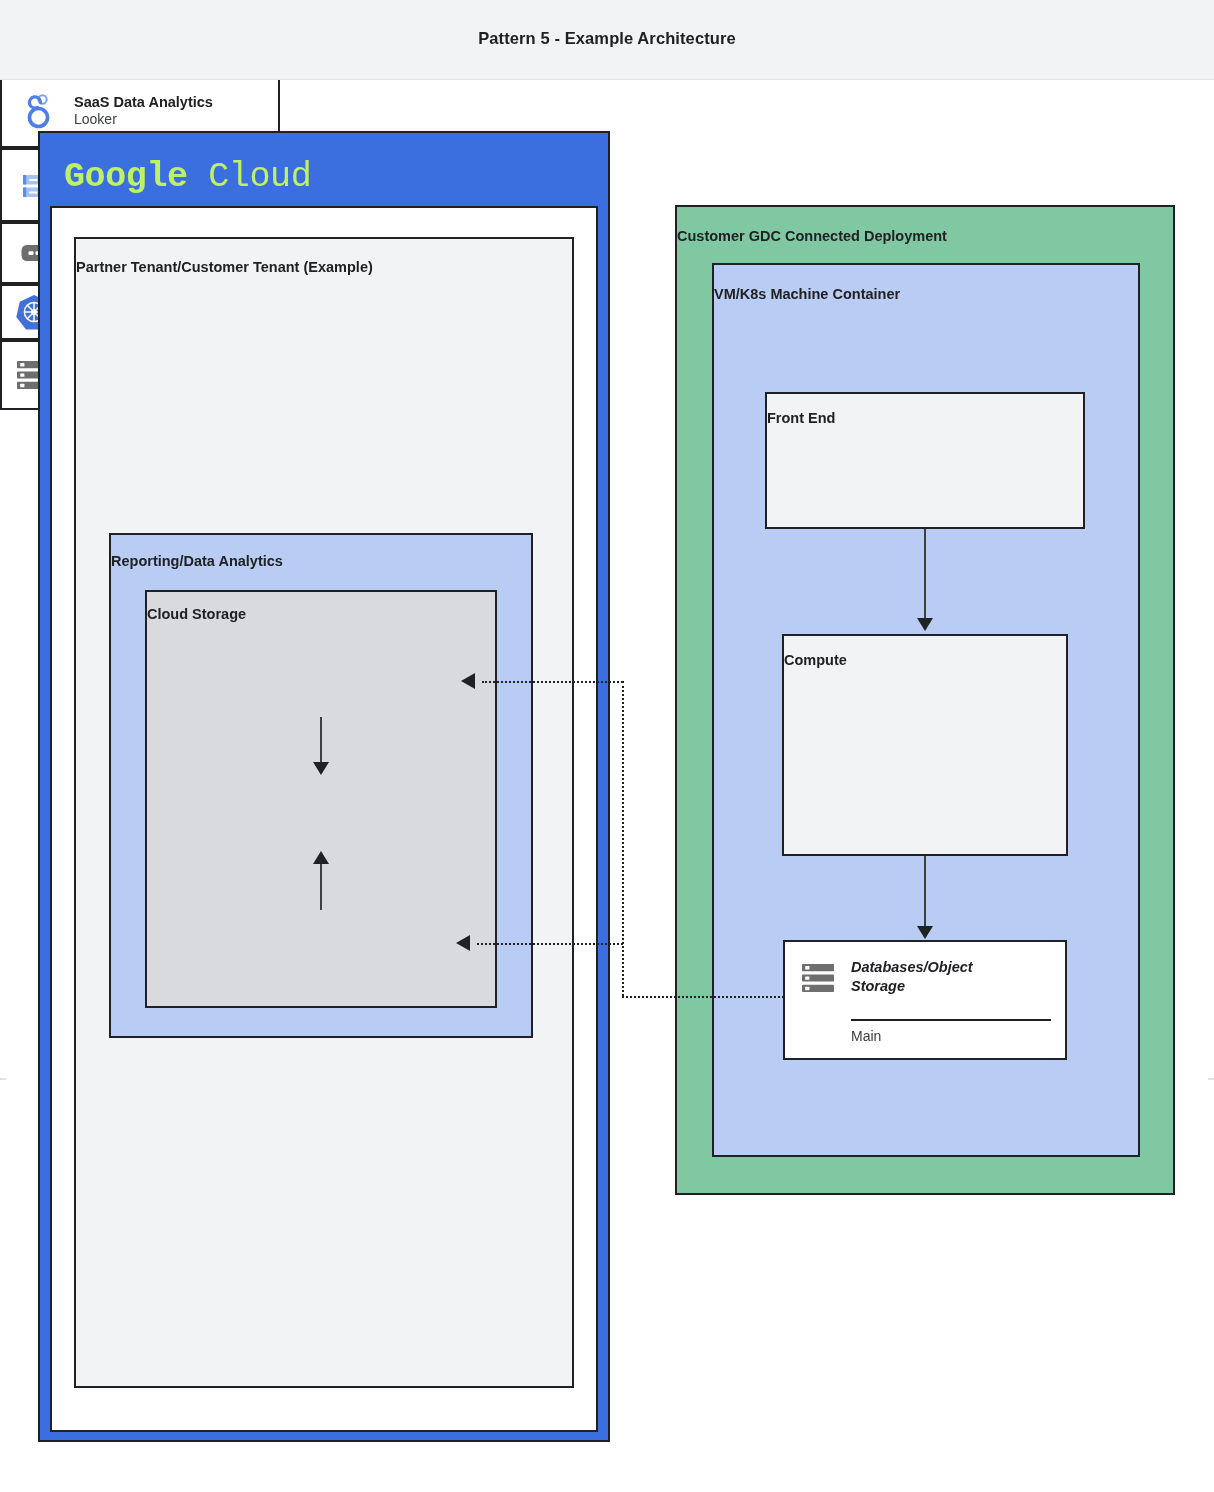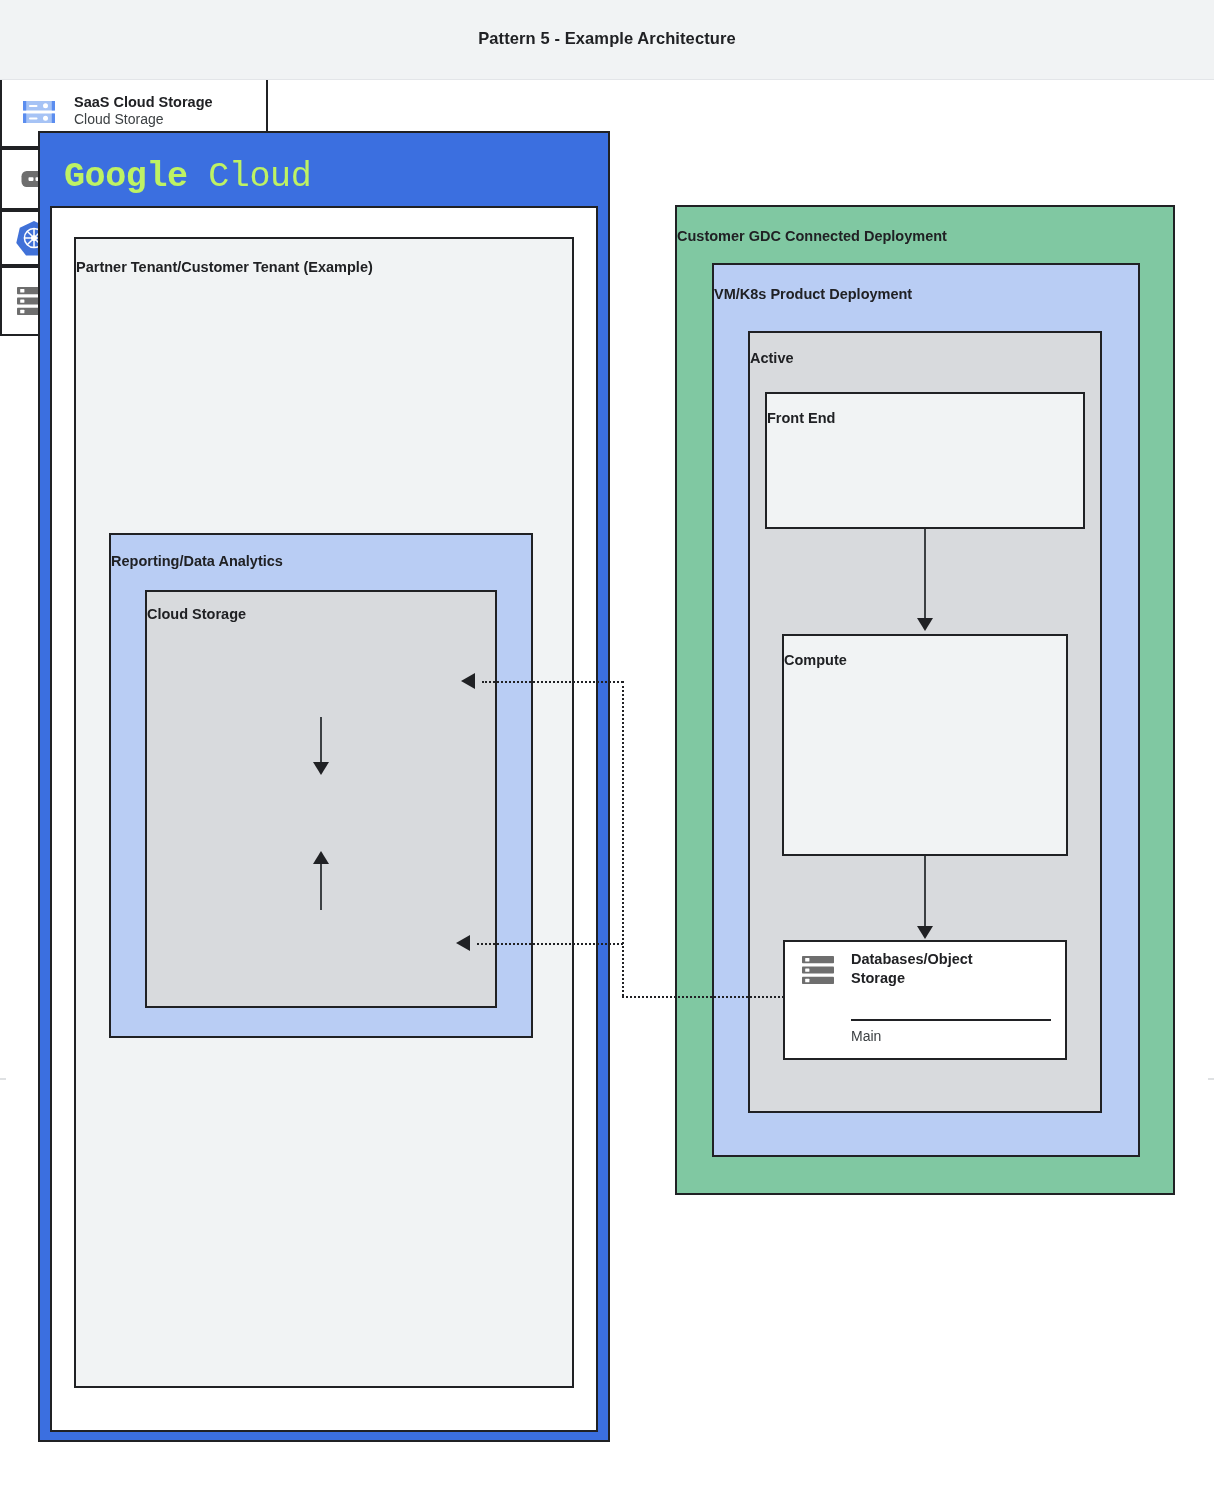--- a/index.html
+++ b/index.html
@@ -199,21 +199,22 @@
     position: absolute;
     left: 783px; top: 940px;
     width: 284px; height: 120px;
     background: #ffffff;
     border: 2px solid #202124;
     box-sizing: border-box;
   }
   .db-card .row {
     display: flex;
     align-items: flex-start;
-    padding-top: 8px;
+    padding-top: 16px;
+    font-style: italic;
   }
   .db-card .ico {
     width: 40px; min-width: 40px; height: 40px;
     margin-left: 14px; margin-right: 12px;
     display: flex; align-items: center; justify-content: center;
   }
   .db-card .t1 {
     font-size: 14.5px; font-weight: bold; color: #202124; line-height: 1.3;
   }
   .db-card .divider {
@@ -311,20 +312,33 @@
         <rect x="23.3" y="19.6" width="3.2" height="4.9" rx="0.6" fill="#5b8def"></rect>
         <path d="M28.8 28.8 L36.2 36.2" stroke="#5b8def" stroke-width="4.4" stroke-linecap="round"></path>
       </svg>
     </div>
     <div class="txt">
       <div class="t1">SaaS Data Warehouse</div>
       <div class="t2">BigQuery</div>
     </div>
   </div>
 
+  <div class="svc svc-lk">
+    <div class="ico">
+      <svg class="svg-icon" width="42" height="42" viewBox="0 0 42 42">
+        <circle cx="24.5" cy="9.5" r="4.2" fill="none" stroke="#7ba4f2" stroke-width="2"></circle>
+        <path d="M19.5 17.5 A5.6 5.6 0 1 1 22.6 12.6" fill="none" stroke="#4e7fe8" stroke-width="3.2" stroke-linecap="round"></path>
+        <circle cx="20.5" cy="27.5" r="9" fill="none" stroke="#4e7fe8" stroke-width="3.6"></circle>
+      </svg>
+    </div>
+    <div class="txt">
+      <div class="t1">SaaS Data Analytics</div>
+      <div class="t2">Looker</div>
+    </div>
+  </div>
 
   <div class="svc svc-cs">
     <div class="ico">
       <svg class="svg-icon" width="42" height="42" viewBox="0 0 42 42">
         <g>
           <rect x="5" y="11" width="32" height="9.5" rx="1.2" fill="#a6c3f5"></rect>
           <rect x="5" y="11" width="3.2" height="9.5" fill="#5b8def"></rect>
           <rect x="33.8" y="11" width="3.2" height="9.5" fill="#5b8def"></rect>
           <rect x="11" y="15" width="8.5" height="1.9" rx="0.9" fill="#ffffff"></rect>
           <circle cx="27.5" cy="15.8" r="2.5" fill="#ffffff"></circle>
@@ -348,26 +362,23 @@
   <div class="arrow-head-down" style="left:313px; top:762px;"></div>
 
   <div class="arrow-v" style="left:320px; top:863px; height:47px;"></div>
   <div class="arrow-head-up" style="left:313px; top:851px;"></div>
 
   <div class="box gdc">
     <div class="box-label">Customer GDC Connected Deployment</div>
   </div>
 
   <div class="box vmk8s">
-    <div class="box-label">VM/K8s Product Deployment</div>
-  </div>
-
-  <div class="box active">
-    <div class="box-label">Active</div>
-  </div>
+    <div class="box-label">VM/K8s Machine Container</div>
+  </div>
+
 
   <div class="box frontend">
     <div class="box-label">Front End</div>
   </div>
 
   <div class="svc lb-card">
     <div class="ico">
       <svg class="svg-icon" width="34" height="22" viewBox="0 0 34 22">
         <rect x="0.5" y="3" width="33" height="16" rx="5.2" fill="#6e6e6e"></rect>
         <rect x="7.5" y="9.3" width="5" height="3.6" rx="0.8" fill="#ffffff"></rect>

